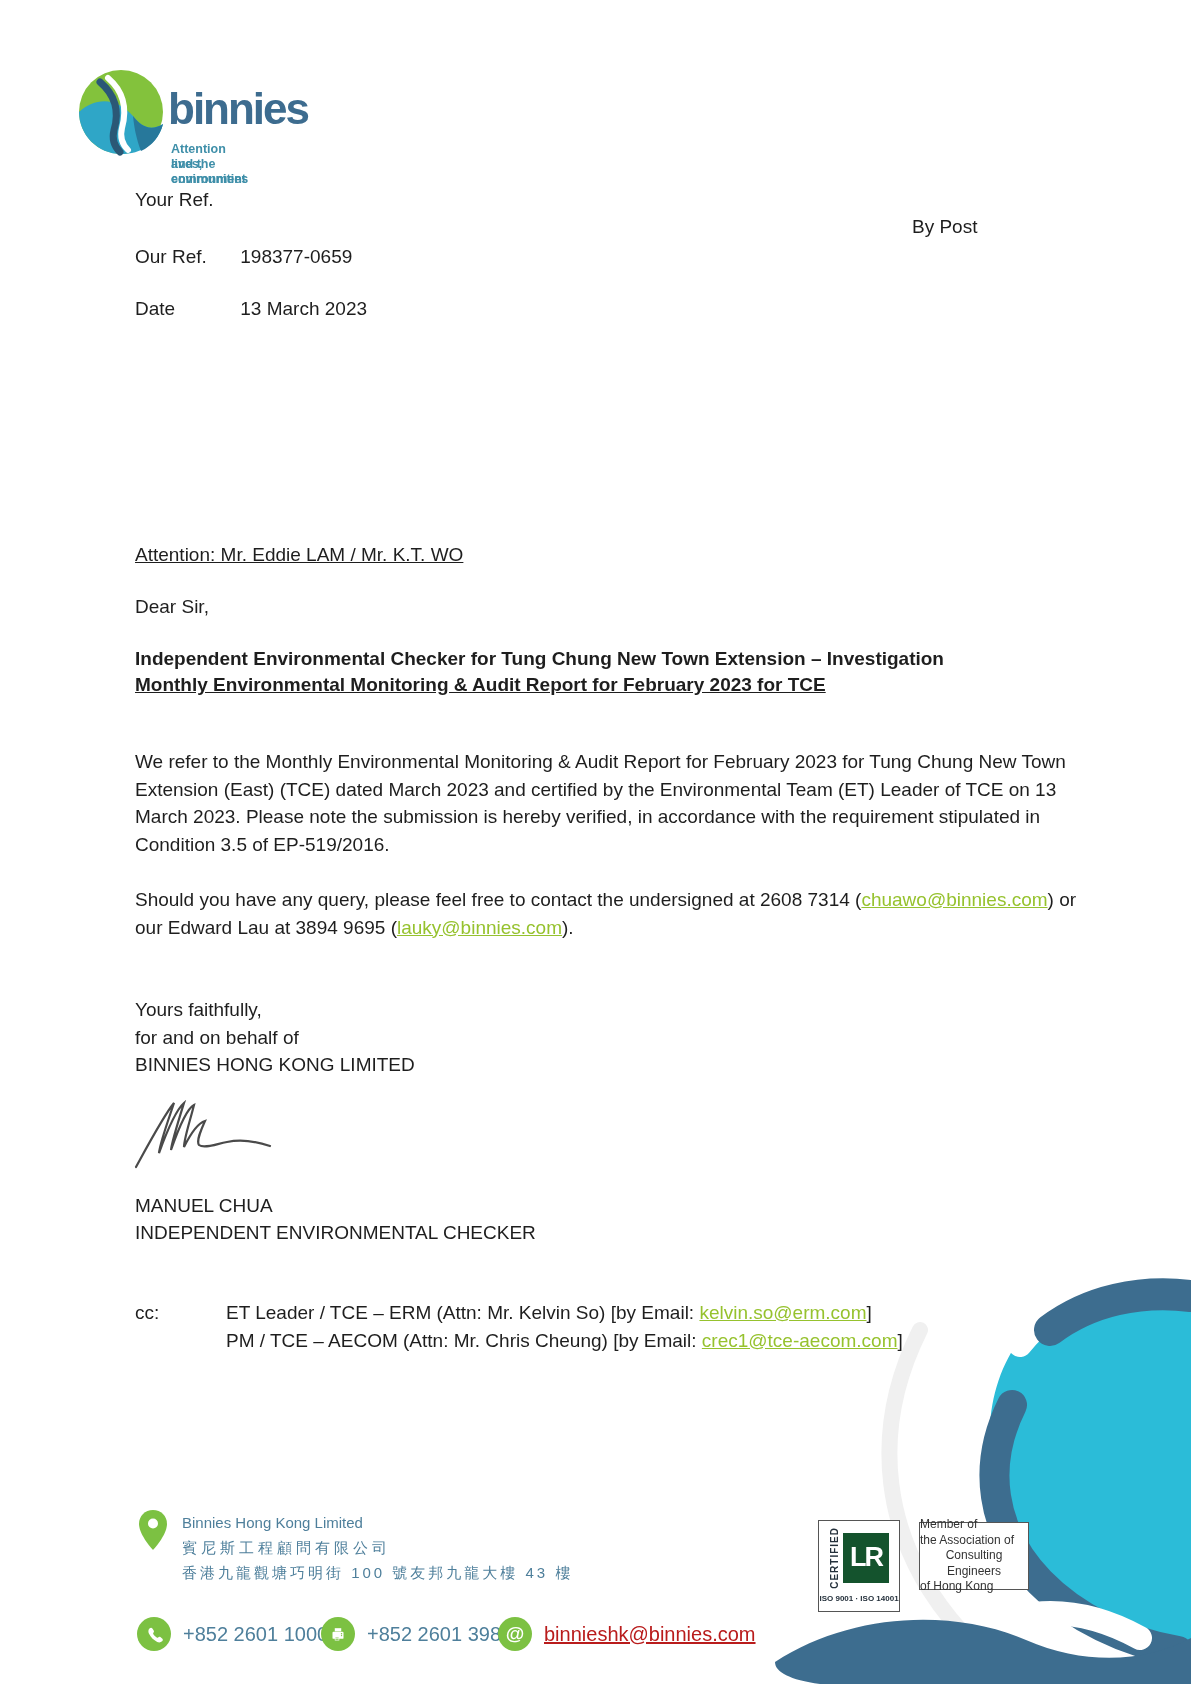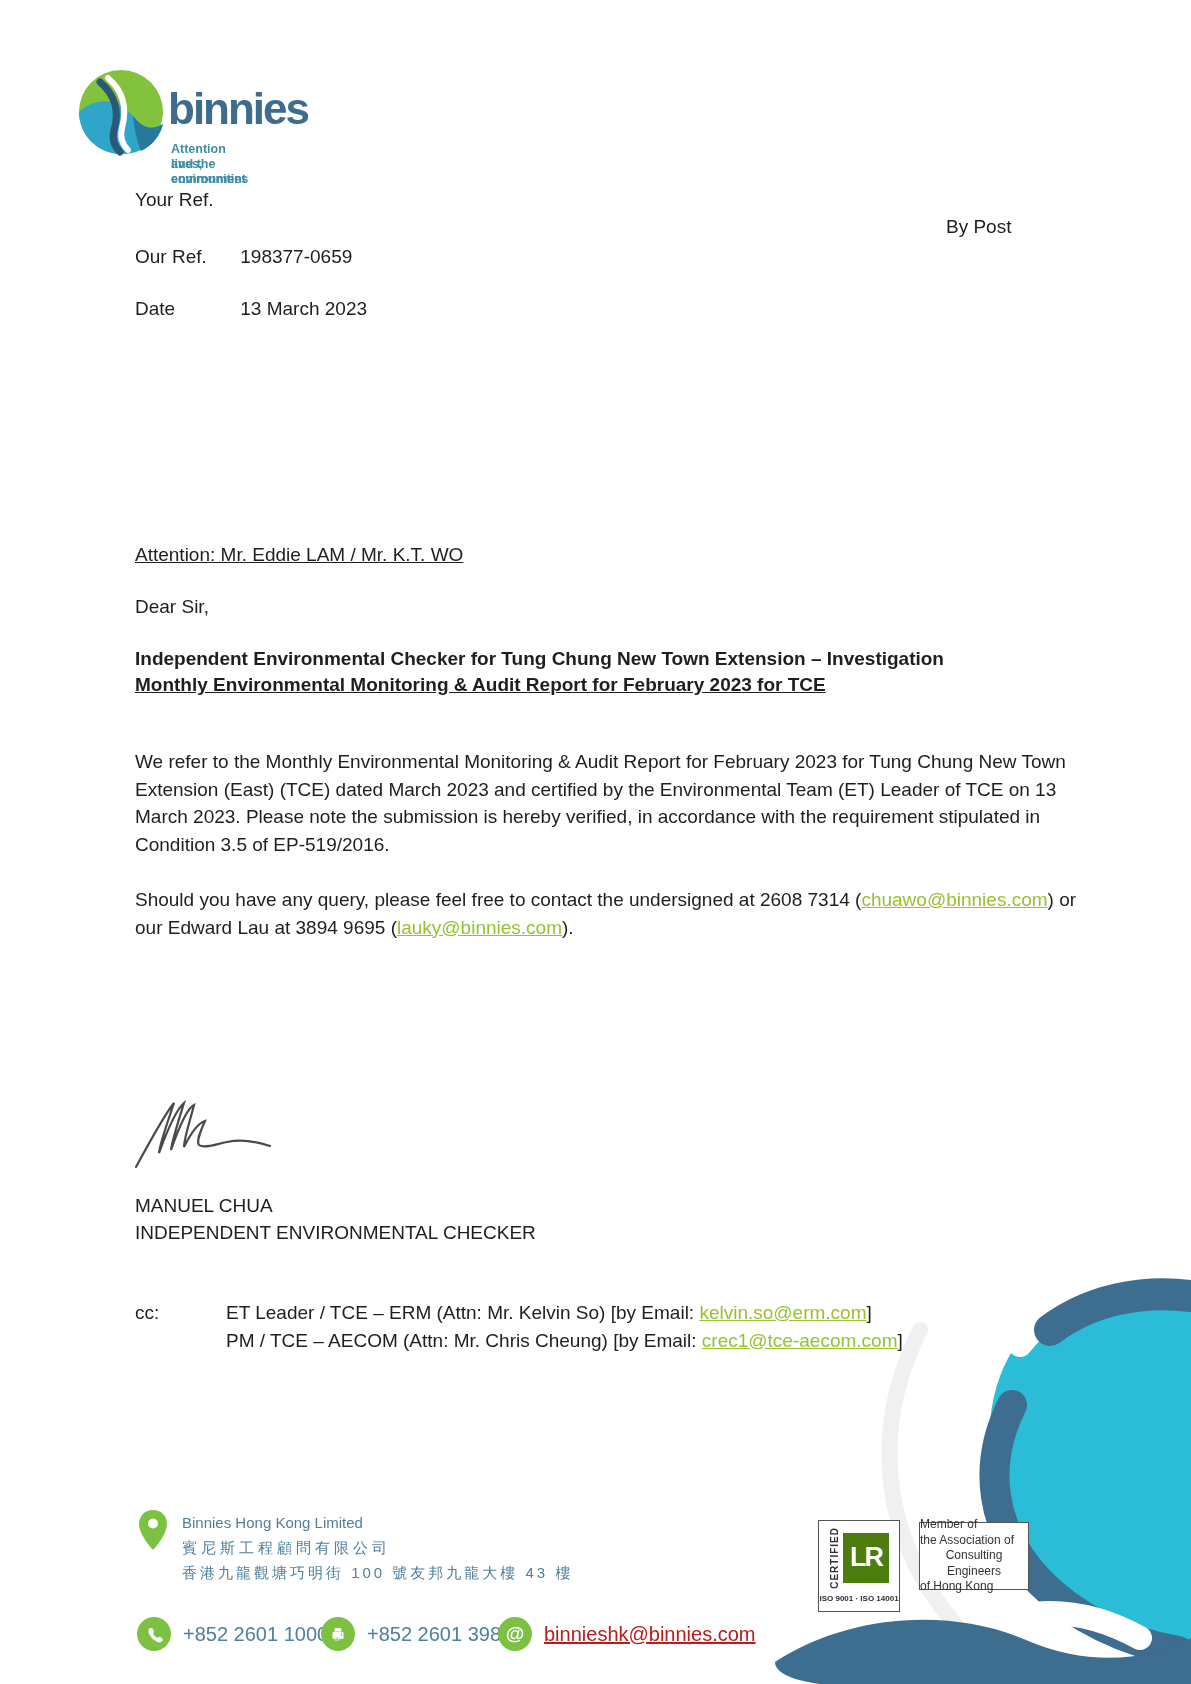--- a/index.html
+++ b/index.html
@@ -20,21 +20,21 @@
   .footer-text { font-size:15px; line-height:25px; color:#4e7f9b; }
   .contact-item { display:flex; align-items:center; gap:12px; position:absolute; }
   .contact-label { font-size:20px; color:#4e7f9b; }
   .icon-circle { width:34px; height:34px; border-radius:50%; background:#7cc142;
                  display:flex; align-items:center; justify-content:center; flex:0 0 auto; }
   .cert-box { background:#fff; border:1.5px solid #555; }
   .lr-box { width:82px; height:92px; padding:6px 5px 4px 5px; display:flex; flex-direction:column; align-items:center; }
   .lr-top { display:flex; align-items:center; gap:3px; }
   .lr-cert { writing-mode:vertical-rl; transform:rotate(180deg); font-size:10px; font-weight:bold;
              letter-spacing:1px; color:#24303b; }
-  .lr-square { width:46px; height:50px; background:#4d7c0f; color:#fff; display:flex;
+  .lr-square { width:46px; height:50px; background:#14532d; color:#fff; display:flex;
                align-items:center; justify-content:center; font-size:27px; font-weight:bold; letter-spacing:-2px; }
   .lr-iso { font-size:8px; font-weight:bold; color:#24303b; margin-top:5px; white-space:nowrap; }
   .ace-box { width:110px; height:68px; display:flex; flex-direction:column; align-items:flex-start;
              justify-content:center; text-align:center; font-size:12px; line-height:15.5px; color:#333; }
   .zdeco { z-index:0; }
   .zcontent { z-index:2; }
 </style>
 </head>
 <body>
 
@@ -58,21 +58,21 @@
       <path d="M55 50 C63 60 72 66 85 58 C82 70 74 80 63 85 C58 72 56 60 55 50 Z" fill="#27789b"></path>
       <path d="M30 12 C44 24 50 40 44 62 C42 70 44 78 50 84" stroke="#ffffff" stroke-width="6" fill="none" stroke-linecap="round"></path>
       <path d="M22 16 C36 28 42 44 36 64 C34 72 36 80 42 86" stroke="#2b5876" stroke-width="7" fill="none" stroke-linecap="round"></path>
     </svg>
     <div class="wordmark" style="position:absolute; left:90px; top:18px;">binnies</div>
     <div class="tagline" style="position:absolute; left:93px; top:76px;">Attention lives, communities</div>
     <div class="tagline" style="position:absolute; left:93px; top:91px;">and the environment</div>
   </div>
 
   <div class="abs t zcontent" style="left:135px; top:186px;">Your Ref.</div>
-  <div class="abs t zcontent" style="left:912px; top:213px;margin-left:34px;">By Post</div>
+  <div class="abs t zcontent" style="left:912px; top:213px;">By Post</div>
 
   <div class="abs t zcontent" style="left:135px; top:243px;">
     <span class="label-col">Our Ref.</span>
     <span>198377-0659</span>
   </div>
 
   <div class="abs t zcontent" style="left:135px; top:295px;">
     <span class="label-col">Date</span>
     <span>13 March 2023</span>
   </div>
@@ -84,20 +84,25 @@
 
   <div class="abs t zcontent" style="left:135px; top:646px; line-height:26px;">
     <div class="b">Independent Environmental Checker for Tung Chung New Town Extension – Investigation</div>
     <div class="b u">Monthly Environmental Monitoring &amp; Audit Report for February 2023 for TCE</div>
   </div>
 
   <p class="abs t para zcontent" style="left:135px; top:748px;">We refer to the Monthly Environmental Monitoring &amp; Audit Report for February 2023 for Tung Chung New Town Extension (East) (TCE) dated March 2023 and certified by the Environmental Team (ET) Leader of TCE on 13 March 2023. Please note the submission is hereby verified, in accordance with the requirement stipulated in Condition 3.5 of EP-519/2016.</p>
 
   <p class="abs t para zcontent" style="left:135px; top:886px;"><span>Should you have any query, please feel free to contact the undersigned at 2608 7314 (</span><a class="link">chuawo@binnies.com</a><span>) or our Edward Lau at 3894 9695 (</span><a class="link">lauky@binnies.com</a><span>).</span></p>
 
+  <div class="abs t zcontent" style="left:135px; top:996px; line-height:27.5px;">
+    <div>Yours faithfully,</div>
+    <div>for and on behalf of</div>
+    <div>BINNIES HONG KONG LIMITED</div>
+  </div>
 
   <svg class="abs zcontent" style="left:130px; top:1093px;" width="150" height="80" viewBox="0 0 150 80">
     <path d="M6 74 C18 52 34 22 44 10 C38 28 30 50 29 60 C37 38 47 16 54 10 C49 26 42 48 41 57 C49 34 58 15 64 12 C60 28 54 46 54 54 C60 42 68 30 75 28 C71 37 66 48 69 52 C74 56 86 51 97 49 C112 46 128 49 140 53" stroke="#4a4a4a" stroke-width="2.2" fill="none" stroke-linecap="round"></path>
   </svg>
 
   <div class="abs t zcontent" style="left:135px; top:1192px; line-height:27px;">
     <div>MANUEL CHUA</div>
     <div>INDEPENDENT ENVIRONMENTAL CHECKER</div>
   </div>
 

